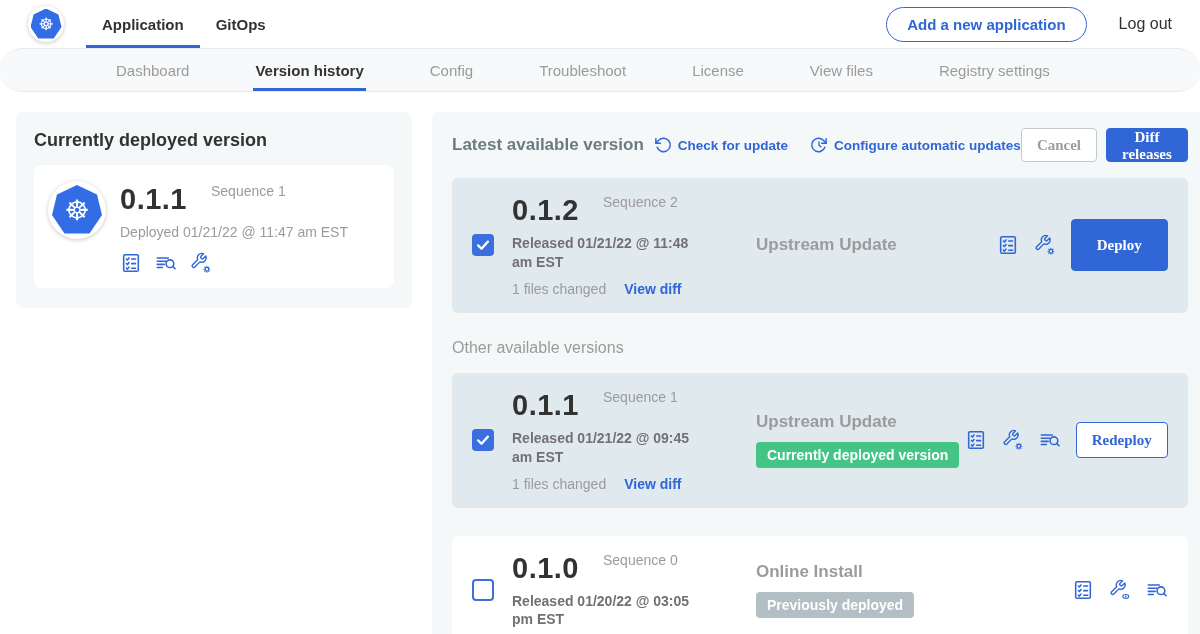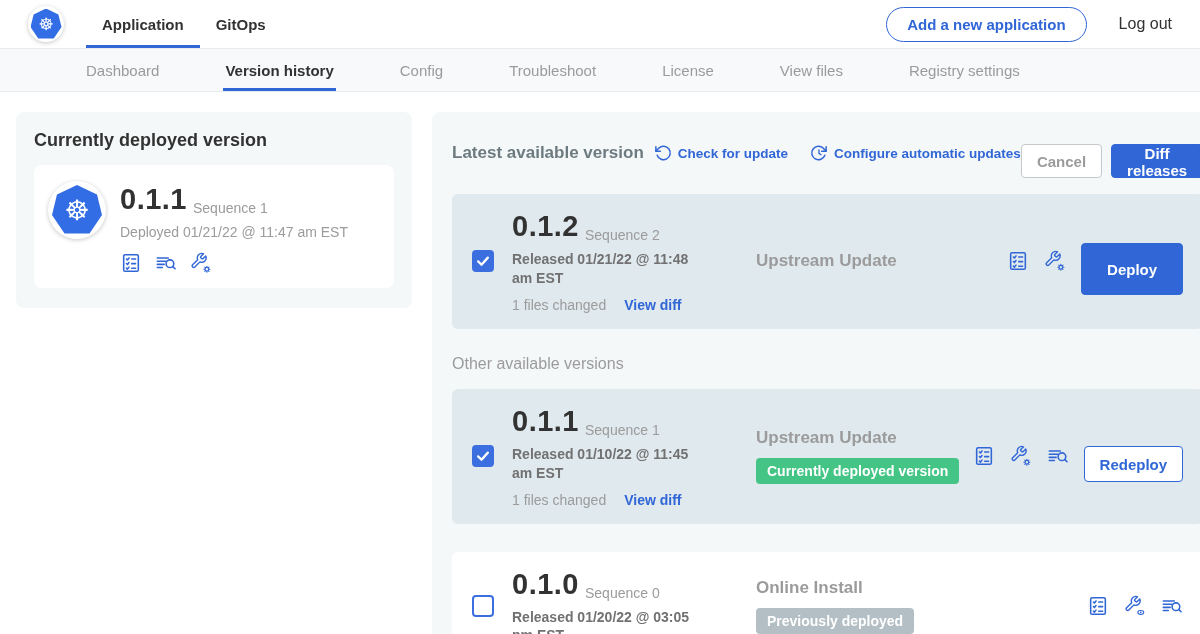--- a/index.html
+++ b/index.html
@@ -15,48 +15,48 @@
   .logo-56 { width:58px; height:58px; }
   .logo-56 .hept { width:50px; height:50px; font-size:28px; }
   .topnav-tabs { display:flex; margin-left:22px; }
   .top-tab { display:flex; align-items:center; padding:0 16px; font-size:15px; font-weight:700; color:#323232; border-bottom:3px solid transparent; padding-top:3px; cursor:pointer; }
   .top-tab.active { border-bottom-color:#3066d6; }
   .topnav-right { margin-left:auto; display:flex; align-items:center; gap:32px; }
   .btn-pill { border:1.5px solid #3066d6; color:#3066d6; background:#fff; font-weight:700; font-size:15px; border-radius:19px; padding:8px 20px; cursor:pointer; font-family:inherit; }
   .logout { font-size:16px; color:#323232; cursor:pointer; }
 
   
-  .subnav { height:44px; background:#f7f9fa; border-top:1px solid #e8ebec; border-bottom:1px solid #e8ebec; display:flex; align-items:stretch; padding-left:84px; gap:62px; }
+  .subnav { height:44px; background:#f7f9fa; border-top:1px solid #e8ebec; border-bottom:1px solid #e8ebec; display:flex; align-items:stretch; padding-left:114px; gap:62px;border-radius:22px; }
   .sub-tab { display:flex; align-items:center; font-size:15px; color:#9b9b9b; border-bottom:3px solid transparent; padding:3px 2px 0 2px; cursor:pointer; white-space:nowrap; }
   .sub-tab.active { color:#323232; font-weight:600; border-bottom-color:#3066d6; }
 
   
   .main { display:flex; align-items:flex-start; gap:20px; padding:20px 14px 0 16px; }
 
   .panel { background:#f5f8f9; border-radius:8px; }
   .left-panel { width:396px; flex-shrink:0; padding:18px 18px 20px 18px; }
   .left-panel h2 { font-size:18px; font-weight:700; color:#323232; margin-bottom:14px; }
   .deployed-card { background:#fff; border-radius:8px; padding:16px 16px 14px 14px; display:flex; gap:14px; }
   .dc-info { padding-top:2px; }
-  .ver-line { display:flex; align-items:flex-end; gap:6px; }
+  .ver-line { display:flex; align-items:flex-start; gap:24px; }
   .ver-num { font-size:29px; font-weight:700; color:#323232; letter-spacing:.5px; }
   .seq { font-size:14px; color:#9b9b9b; }
   .muted-line { font-size:14px; color:#9b9b9b; margin-top:8px; }
   .icon-row { display:flex; align-items:center; gap:13px; margin-top:12px; }
   .icon-btn { display:inline-flex; cursor:pointer; }
 
   
   .right-panel { flex:1; padding:16px 20px 18px 20px; }
   .rp-header { display:flex; align-items:center; }
   .rp-title { font-size:17px; font-weight:600; color:#6d7b80; white-space:nowrap; }
   .link-ico { display:flex; align-items:center; gap:6px; color:#3066d6; font-weight:700; font-size:13.5px; cursor:pointer; white-space:nowrap; }
   .link-check { margin-left:10px; }
   .link-auto { margin-left:22px; }
   .rp-buttons { margin-left:auto; display:flex; gap:9px; }
-  .btn { border-radius:4px; font-size:15px; font-weight:700; padding:0 15px; height:34px; cursor:pointer; font-family:Liberation Sans, sans-serif;margin-top:16px; }
+  .btn { border-radius:4px; font-size:15px; font-weight:700; padding:0 15px; height:34px; cursor:pointer; font-family:Liberation Serif, serif; }
   .btn-ghost { background:#fff; border:1px solid #c6c9cb; color:#9b9b9b; }
   .btn-primary { background:#3066d6; border:1px solid #3066d6; color:#fff; }
   .btn-outline { background:#fff; border:1px solid #3066d6; color:#3066d6; height:36px; }
   .btn-deploy { height:52px; padding:0 25px; }
 
   .version-row { border-radius:6px; display:flex; align-items:center; padding:16px 20px; margin-top:16px; min-height:120px; }
   .row-selected { background:#e0e9ee; }
   .row-plain { background:#ffffff; min-height:90px; }
   .checkbox { width:22px; height:22px; border-radius:4px; flex-shrink:0; cursor:pointer; background:#fff; border:2px solid #3b6fe0; display:flex; align-items:center; justify-content:center; }
   .checkbox.checked { background:#3b6fe0; border-color:#3b6fe0; }
@@ -240,21 +240,21 @@
       <div class="checkbox checked">
         <svg width="22" height="22" viewBox="0 0 24 24">
             <use href="#ic-check"></use>
           </svg>
       </div>
       <div class="vblock">
         <div class="ver-line">
           <span class="ver-num">0.1.1</span>
           <span class="seq">Sequence 1</span>
         </div>
-        <div class="released">Released 01/10/22 @ 11:45 am EST</div>
+        <div class="released">Released 01/21/22 @ 09:45 am EST</div>
         <div class="files-line">
           <span>1 files changed</span>
           <span class="view-diff">View diff</span>
         </div>
       </div>
       <div class="sblock">
         <div class="source-label">Upstream Update</div>
         <span class="badge badge-green">Currently deployed version</span>
       </div>
       <div class="actions">

